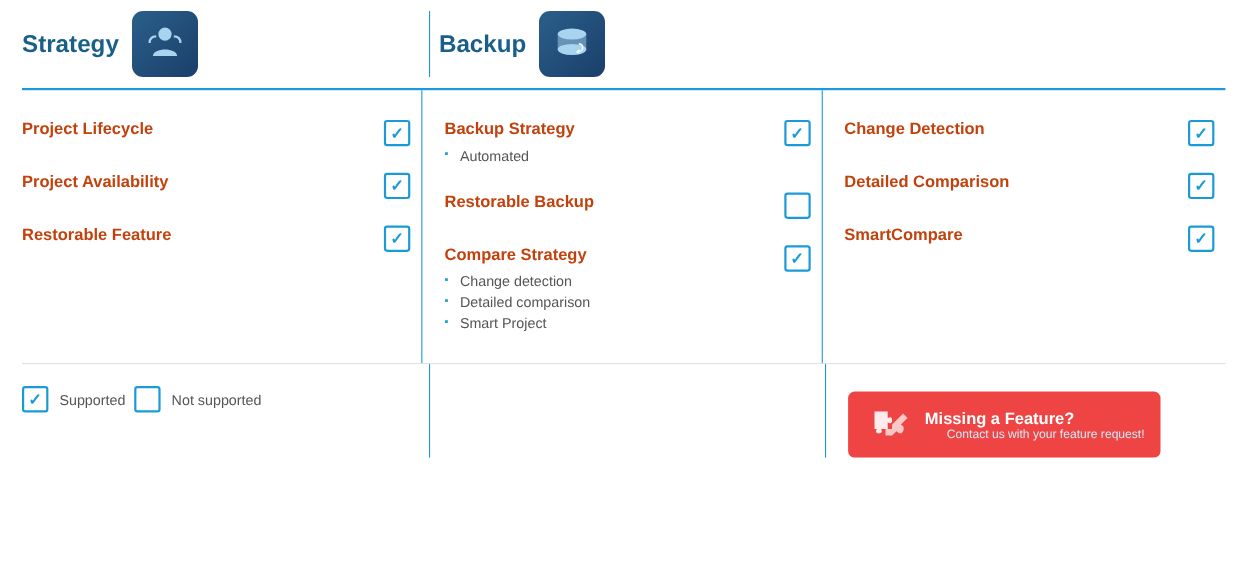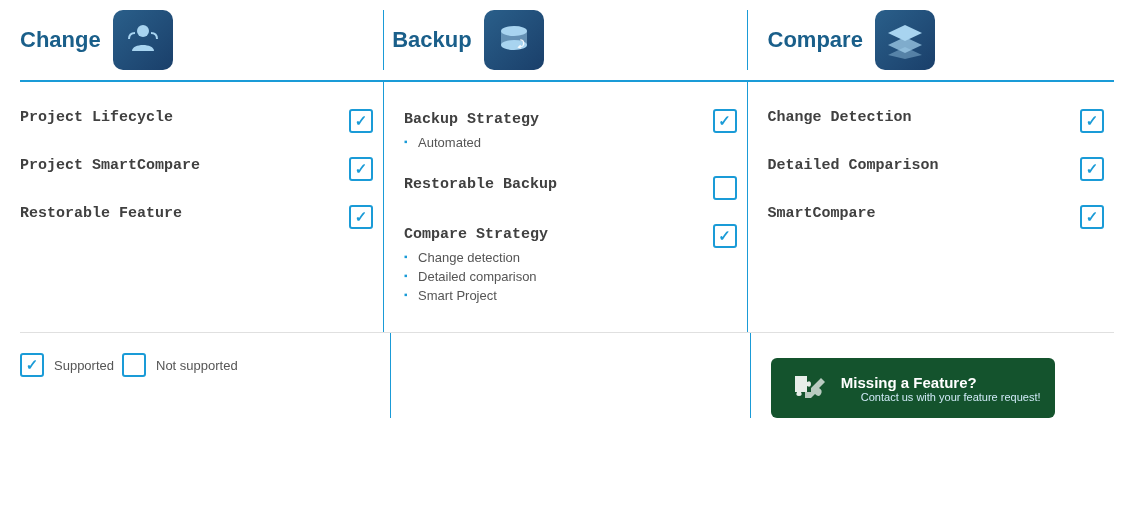--- a/index.html
+++ b/index.html
@@ -84,23 +84,22 @@
     .feature-row {
       display: flex;
       align-items: flex-start;
       padding: 12px 0;
       gap: 16px;
     }
 
     .feature-label {
       font-size: 15px;
       font-weight: bold;
-      color: #404040;
+      color: #c2410c;
       flex: 1;
-      font-family: Liberation Mono, monospace;
     }
 
     .sub-items {
       list-style: none;
       padding: 0;
       margin-top: 5px;
     }
 
     .sub-items li {
       font-size: 13px;
@@ -159,21 +158,21 @@
     .legend-item {
       display: flex;
       align-items: center;
       gap: 10px;
       font-size: 13px;
       color: #555;
     }
 
     
     .missing-feature {
-      background: #14532d;
+      background: #ef4444;
       border-radius: 6px;
       display: flex;
       align-items: center;
       padding: 8px 14px;
       gap: 12px;
       min-width: 260px;
       margin-top: 10px;
     }
 
     .missing-feature-icon {
@@ -222,21 +221,21 @@
     }
   </style>
 </head>
 <body>
 
 <div class="container">
 
   <div class="header-row">
 
     <div class="col-version">
-      <span class="header-title">Change</span>
+      <span class="header-title">Strategy</span>
       <div class="header-icon">
         <svg width="38" height="38" viewBox="0 0 38 38" xmlns="http://www.w3.org/2000/svg" fill="#a8d4f0">
 
           <circle cx="19" cy="10" r="6" fill="#a8d4f0"></circle>
           <path d="M8 30 C8 22 30 22 30 30" fill="#a8d4f0"></path>
 
           <path d="M5 18 Q5 12 11 12" stroke="#a8d4f0" stroke-width="2" fill="none" marker-end="url(#arr)"></path>
           <path d="M33 18 Q33 12 27 12" stroke="#a8d4f0" stroke-width="2" fill="none"></path>
         </svg>
       </div>
@@ -248,42 +247,31 @@
         <svg width="38" height="38" viewBox="0 0 38 38" xmlns="http://www.w3.org/2000/svg">
 
           <ellipse cx="19" cy="10" rx="13" ry="5" fill="#a8d4f0"></ellipse>
           <rect x="6" y="10" width="26" height="14" fill="#a8d4f0" opacity="0.5"></rect>
           <ellipse cx="19" cy="24" rx="13" ry="5" fill="#a8d4f0"></ellipse>
           <path d="M26 20 Q32 20 32 26 Q32 30 26 32 L28 34 L22 32 L26 28 L28 30 Q30 29 30 26 Q30 22 26 22Z" fill="#fff" opacity="0.9" transform="scale(0.7) translate(10,6)"></path>
         </svg>
       </div>
     </div>
 
-    <div class="col-compare">
-      <span class="header-title">Compare</span>
-      <div class="header-icon">
-        <svg width="38" height="38" viewBox="0 0 38 38" xmlns="http://www.w3.org/2000/svg">
-
-          <polygon points="19,4 36,12 19,20 2,12" fill="#a8d4f0"></polygon>
-          <polygon points="19,16 36,24 19,32 2,24" fill="#a8d4f0" opacity="0.7"></polygon>
-          <polygon points="19,26 36,34 19,38 2,34" fill="#a8d4f0" opacity="0.4"></polygon>
-        </svg>
-      </div>
-    </div>
   </div>
 
   <div class="content-area">
 
     <div class="content-col content-col-version">
       <div class="feature-row">
         <span class="feature-label">Project Lifecycle</span>
         <div class="checkbox-checked"></div>
       </div>
       <div class="feature-row">
-        <span class="feature-label">Project SmartCompare</span>
+        <span class="feature-label">Project Availability</span>
         <div class="checkbox-checked"></div>
       </div>
       <div class="feature-row">
         <span class="feature-label">Restorable Feature</span>
         <div class="checkbox-checked"></div>
       </div>
     </div>
 
     <div class="content-col content-col-backup">
 

